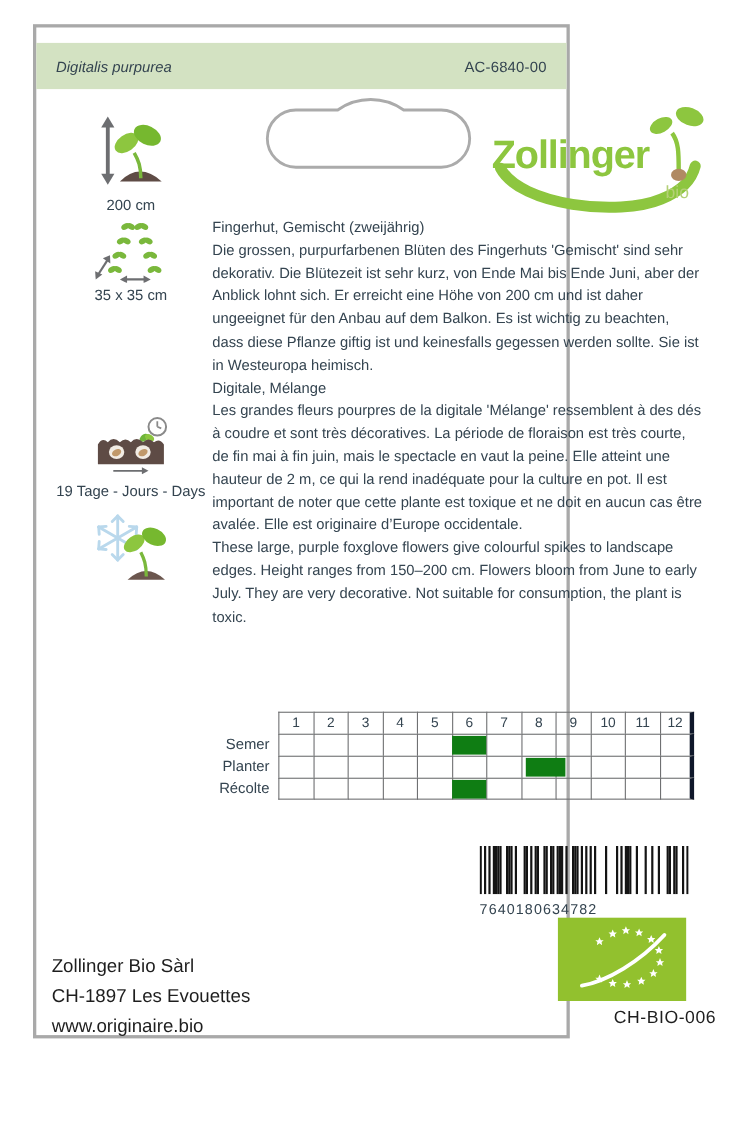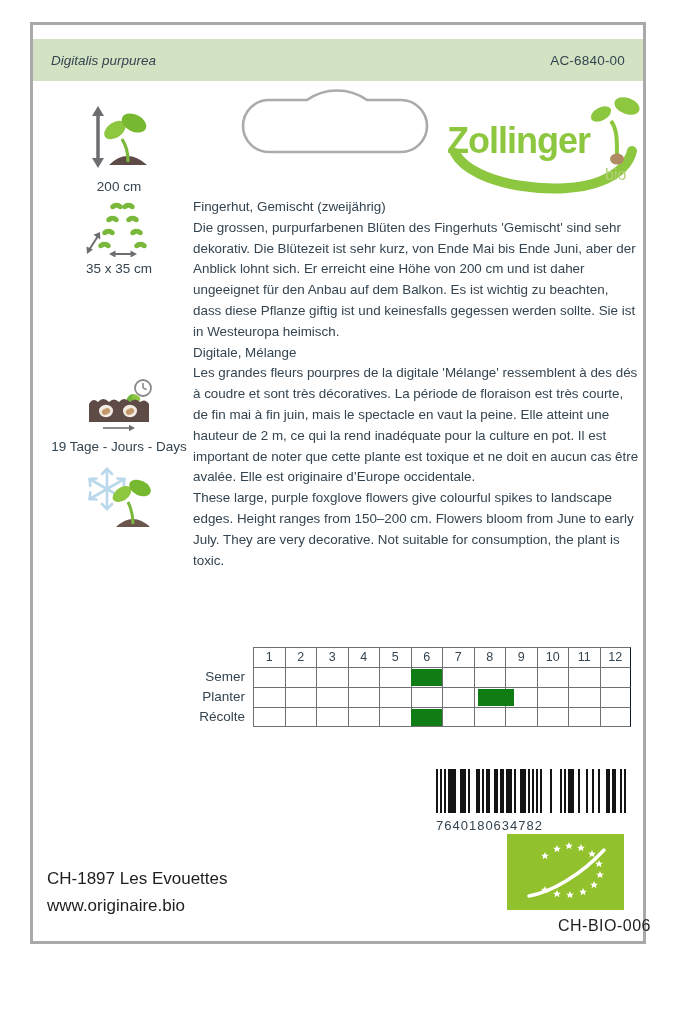--- a/index.html
+++ b/index.html
@@ -1,21 +1,21 @@
 <!DOCTYPE html>
 <html><head>
 <meta charset="utf-8">
 <style>
   * { margin:0; padding:0; box-sizing:border-box; }
   html,body { width:676px; height:1024px; background:#ffffff;
     font-family:"Liberation Sans", sans-serif; }
   .stage { position:relative; width:676px; height:1024px; background:#fff; overflow:hidden; }
 
   
-  .packet { position:absolute; left:30px; top:22px; width:616px; height:922px;
+  .packet { position:absolute; left:30px; top:22px; width:488px; height:922px;
     background:#fff; border:3px solid #a9a9a9; }
 
   
   .topbar { position:absolute; left:0; right:0; top:14px; height:42px;
     background:#d3e2c2; display:flex; align-items:center; justify-content:space-between;
     padding:0 18px; color:#344450; font-size:13.5px; }
   .species { font-style:italic; }
   .artcode { letter-spacing:0.2px; }
 
   
@@ -33,21 +33,21 @@
   .text-block { position:absolute; left:160px; top:172px; width:446px; color:#344450; }
   .desc-title { font-weight:normal; font-size:13.4px; line-height:20.8px; }
   .desc-body  { font-size:13.4px; line-height:20.8px; }
 
   
   .cal-table { position:absolute; left:163px; top:622px; display:grid;
     grid-template-columns:57px repeat(12, 31.5px); grid-auto-rows:20px; color:#344450; }
   .cal-label { text-align:right; padding-right:8px; line-height:20px; font-size:13.5px; }
   .cal-cell  { border-left:1px solid #6f7072; border-top:1px solid #6f7072;
     text-align:center; line-height:19px; font-size:12.5px; }
-  .cal-cell.last-col { border-right:1px solid #0f172a; }
+  .cal-cell.last-col { border-right:4px solid #0f172a; }
   .cal-cell.last-row { border-bottom:1px solid #6f7072; }
   .cal-bar { position:absolute; height:17px; }
 
   
   .barcode-wrap { position:absolute; left:403px; top:744px; width:194px; text-align:left; }
   .barcode-wrap svg rect { fill:#141414; }
   .barcode-num { font-size:13px; color:#344450; letter-spacing:1px; margin-top:1px; }
 
   
   .footer-address { position:absolute; left:14px; top:840px; font-size:17px;
@@ -290,20 +290,21 @@
           <rect x="172" y="0" width="2" height="44"></rect>
           <rect x="176" y="0" width="2" height="44"></rect>
           <rect x="178" y="0" width="2" height="44"></rect>
           <rect x="184" y="0" width="2" height="44"></rect>
           <rect x="188" y="0" width="2" height="44"></rect>
         </svg>
       <div class="barcode-num">7640180634782</div>
     </div>
 
     <div class="footer-address">
+      <div>Zollinger Bio Sàrl</div>
       <div>CH-1897 Les Evouettes</div>
       <div>www.originaire.bio</div>
     </div>
 
     <svg class="eu-logo" width="117" height="76" viewBox="0 0 117 76">
       <rect x="0" y="0" width="117" height="76" fill="#92c12e"></rect>
       <defs>
         <polygon id="st" points="0,-4 1.18,-1.24 3.8,-1.24 1.9,0.47 2.35,3.24 0,1.6 -2.35,3.24 -1.9,0.47 -3.8,-1.24 -1.18,-1.24" fill="#ffffff"></polygon>
       </defs>
       <path d="M22 62 C45 58 75 40 97 16" fill="none" stroke="#ffffff" stroke-width="3.5" stroke-linecap="round"></path>

